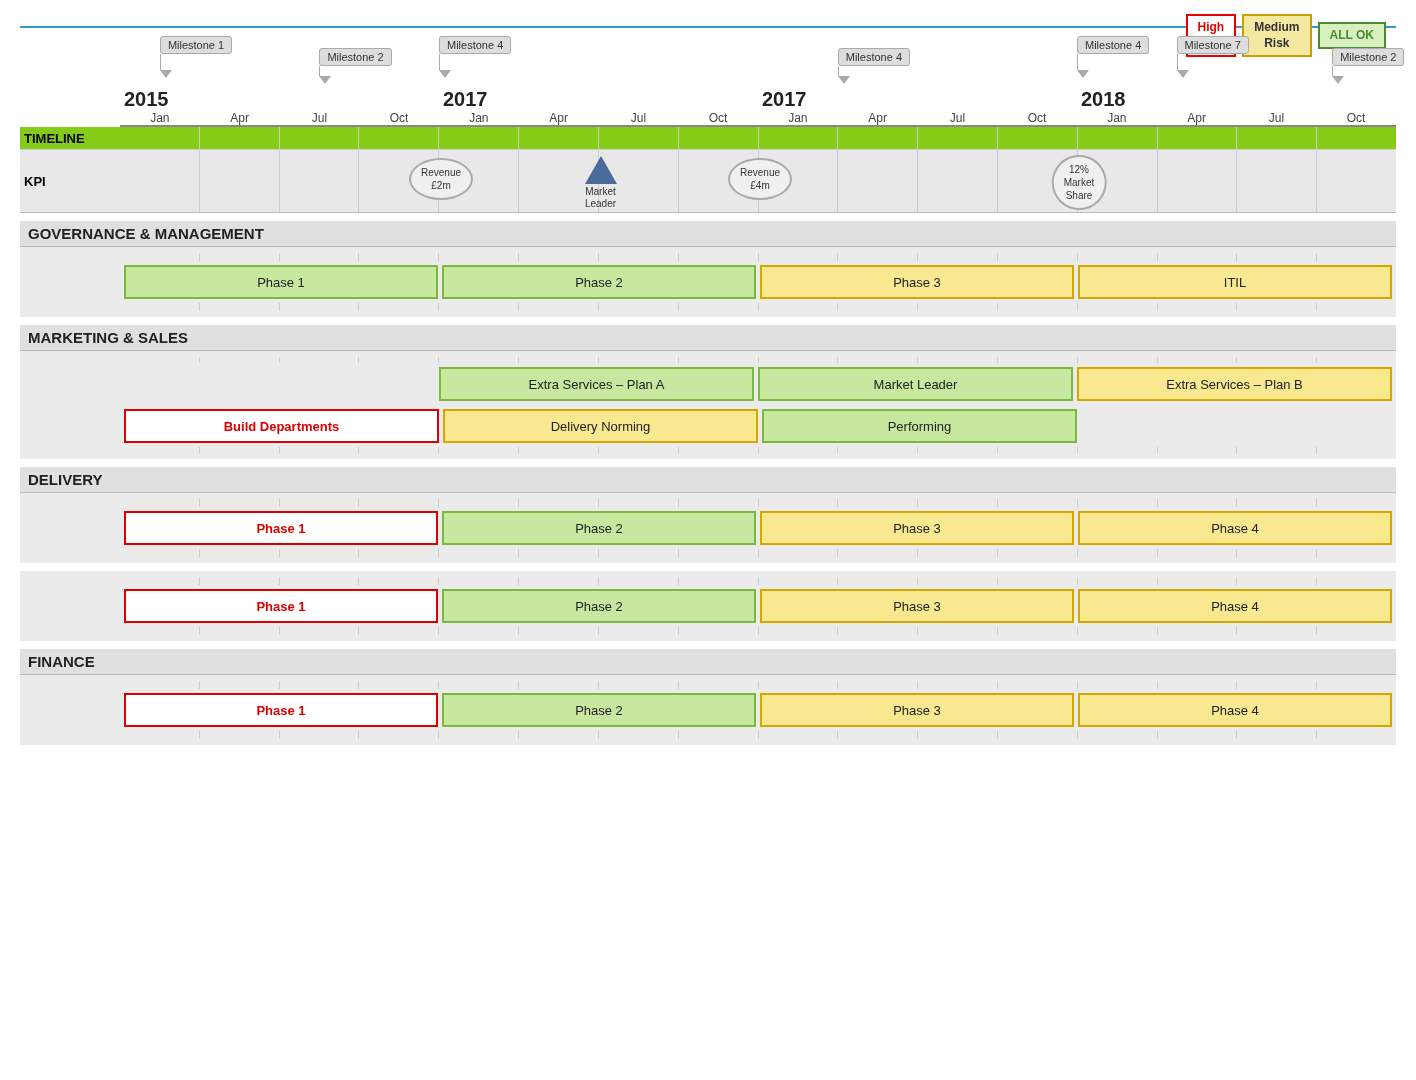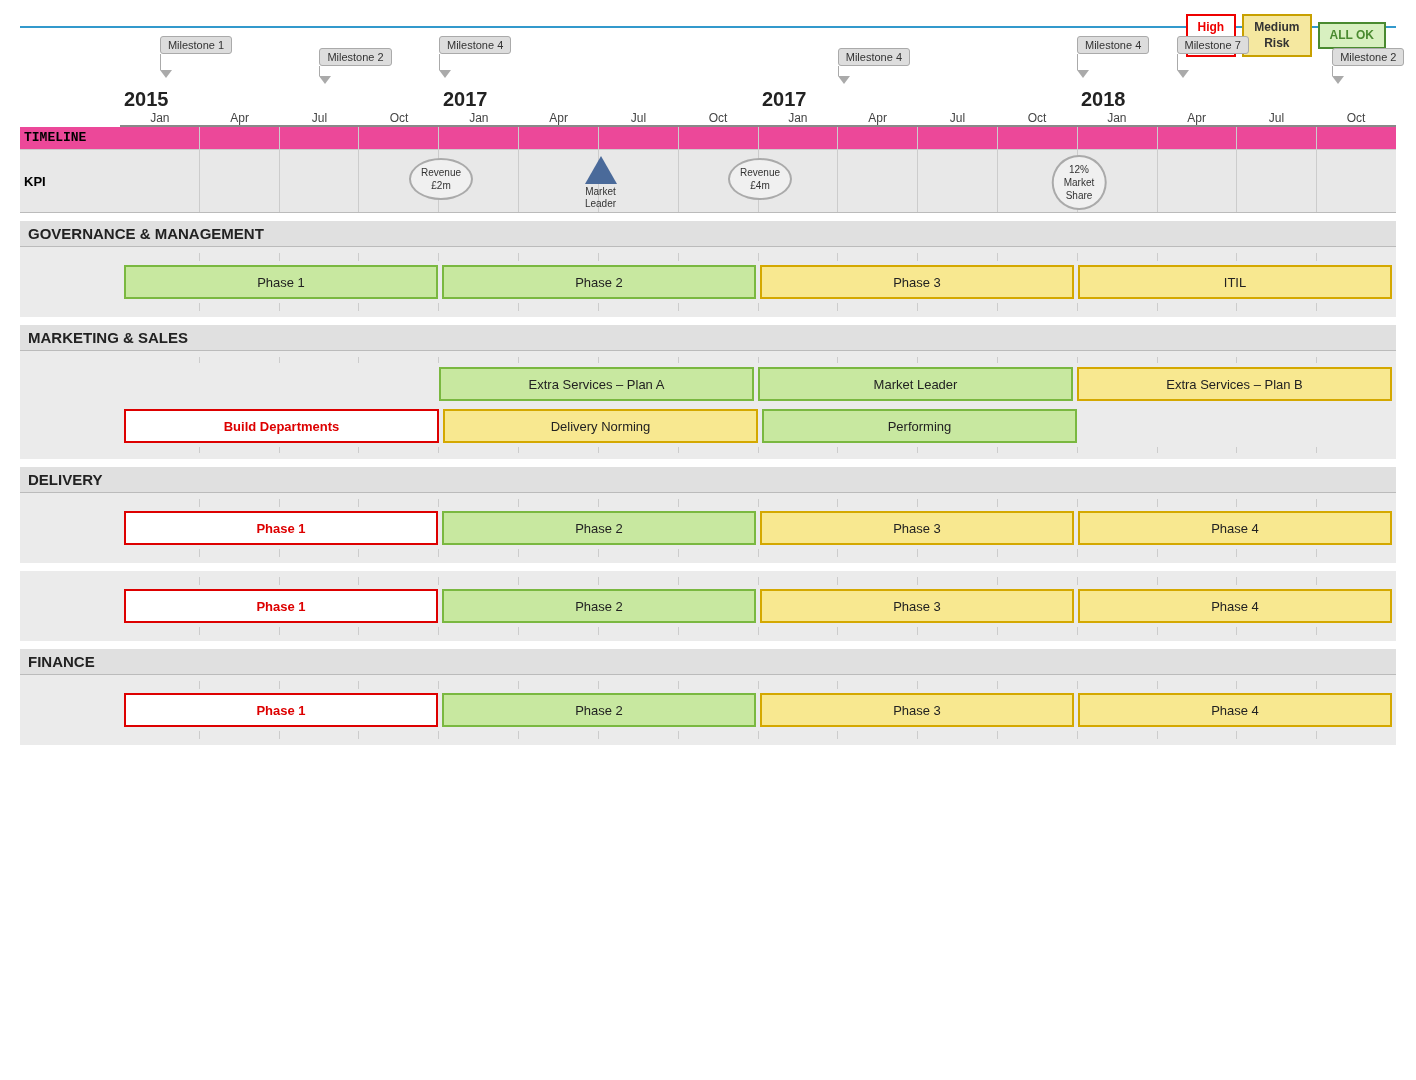--- a/index.html
+++ b/index.html
@@ -237,21 +237,21 @@
         <div style="flex:1; text-align:center; font-size:12px; color:#444;">Jul</div>
         <div style="flex:1; text-align:center; font-size:12px; color:#444;">Oct</div>
         <div style="flex:1; text-align:center; font-size:12px; color:#444;">Jan</div>
         <div style="flex:1; text-align:center; font-size:12px; color:#444;">Apr</div>
         <div style="flex:1; text-align:center; font-size:12px; color:#444;">Jul</div>
         <div style="flex:1; text-align:center; font-size:12px; color:#444;">Oct</div>
       </div>
     </div>
   </div>
 
-  <div style="display:flex; width:100%; align-items:flex-start; background:#ec4899; border-bottom:1px solid #ccc;font-family:Liberation Mono, monospace;">
+  <div style="display:flex; width:100%; align-items:flex-end; background:#84cc16; border-bottom:1px solid #ccc;">
     <div style="width:100px; flex-shrink:0; font-weight:bold; font-size:13px; padding:3px 4px;">TIMELINE</div>
     <div style="flex:1; display:flex; height:22px;">
       <div style="flex:1; border-right:1px solid #ccc;"></div>
       <div style="flex:1; border-right:1px solid #ccc;"></div>
       <div style="flex:1; border-right:1px solid #ccc;"></div>
       <div style="flex:1; border-right:1px solid #ccc;"></div>
       <div style="flex:1; border-right:1px solid #ccc;"></div>
       <div style="flex:1; border-right:1px solid #ccc;"></div>
       <div style="flex:1; border-right:1px solid #ccc;"></div>
       <div style="flex:1; border-right:1px solid #ccc;"></div>

